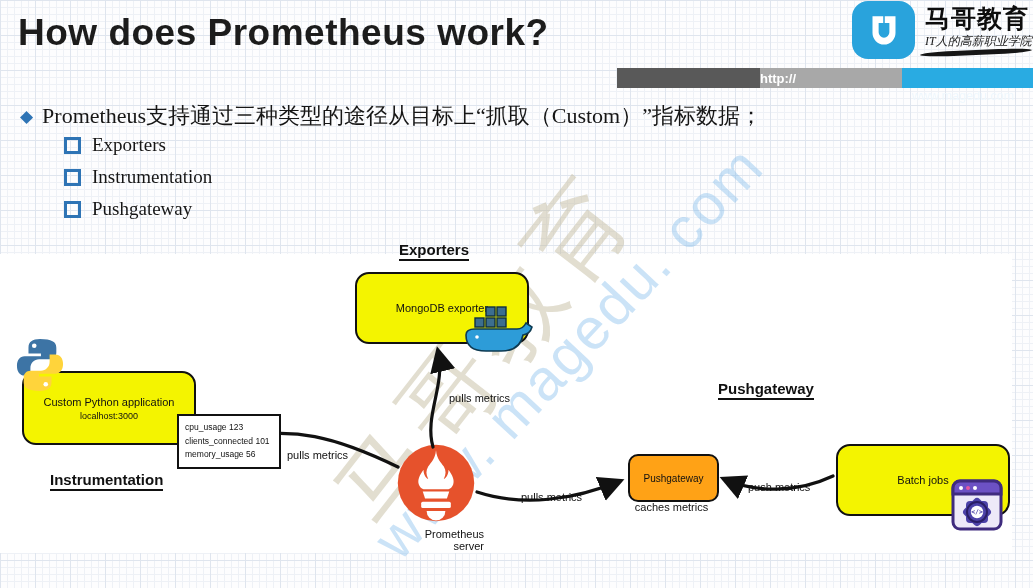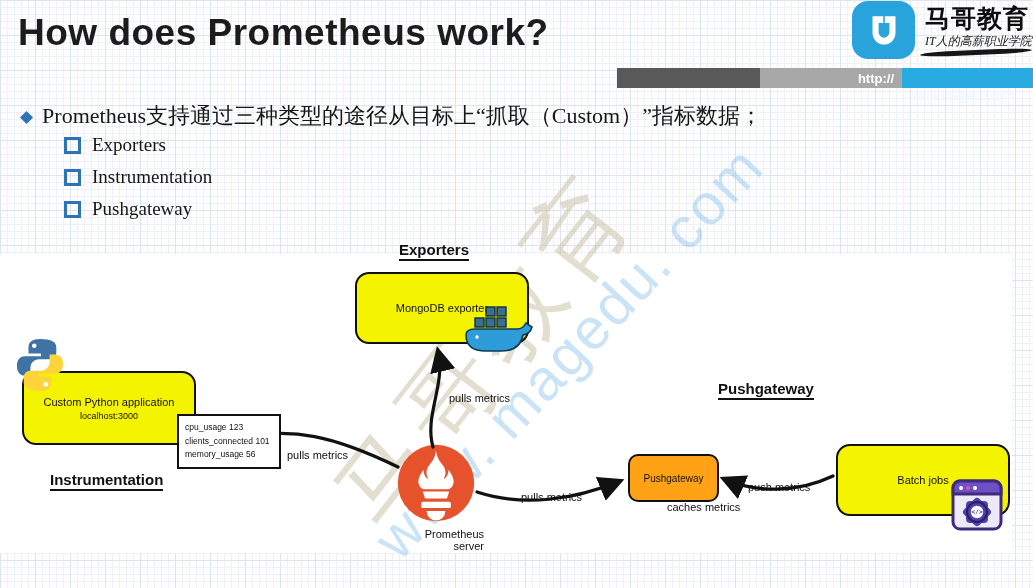--- a/index.html
+++ b/index.html
@@ -17,21 +17,21 @@
   .abs{position:absolute;}
   
   .title{left:18px;top:12px;font-size:37px;color:#1c1c1c;letter-spacing:.5px;font-weight:bold;}
   .logo-box{left:852px;top:1px;width:63px;height:58px;background:#29a3dc;border-radius:16px;
     display:flex;align-items:center;justify-content:center;}
   .brand-name{left:925px;top:2px;font-size:25px;font-weight:bold;color:#0d0d0d;letter-spacing:1px;}
   .brand-tag{left:925px;top:33px;font-size:12px;color:#1a1a1a;font-family:"Liberation Serif",serif;font-style:italic;}
   .swoosh{left:920px;top:50px;width:112px;height:5px;background:#161616;border-radius:60%/100%;transform:rotate(-2.5deg);}
   .bar{top:68px;height:20px;display:flex;align-items:center;}
   .bar-dark{left:617px;width:143px;background:#595959;}
-  .bar-mid{left:760px;width:142px;background:#a8a8a8;justify-content:flex-end;}
+  .bar-mid{left:760px;width:142px;background:#a8a8a8;}
   .bar-mid span{color:#fff;font-weight:bold;font-size:13px;padding-right:8px;}
   .bar-blue{left:902px;width:131px;background:#29abe2;}
   .bar-blue span{color:#eef7fd;font-size:12.5px;padding-left:10px;margin-top:35px;}
   
   .bullet-main{left:20px;top:101px;font-family:"Liberation Serif","DejaVu Serif",serif;
     font-size:22px;color:#161616;display:flex;align-items:center;white-space:nowrap;}
   .diamond{color:#2e74b5;font-size:17px;margin-right:9px;font-family:"DejaVu Sans",sans-serif;}
   .sub{left:64px;font-family:"Liberation Serif","DejaVu Serif",serif;font-size:19px;color:#161616;
     display:flex;align-items:center;}
   .sqb{width:11px;height:11px;border:3.5px solid #2e74b5;margin-right:11px;flex:0 0 auto;}
@@ -142,21 +142,21 @@
     <path fill="#fff" d="M50 8 C49 19 44 23 40 29 C37 34 37 39 40 45 C36 43 34 38 34 33 C29 40 26 46 28 52 C29 55 31 57 34 58 L66 58 C69 57 71 55 72 52 C74 46 71 40 66 33 C66 38 64 43 60 45 C63 39 63 34 60 29 C56 23 51 19 50 8 Z"></path>
     <path fill="#fff" d="M33 61 L67 61 L64 70 L36 70 Z"></path>
     <rect x="31" y="74" width="38" height="8" rx="2" fill="#fff"></rect>
     <path fill="#fff" d="M38 86 h24 a12 12 0 0 1 -24 0 z"></path>
   </svg>
   <div class="abs dg cap" style="left:394px;top:528px;width:90px;text-align:right;">Prometheus server</div>
 
   <div class="abs dg obox" style="left:628px;top:454px;width:87px;height:44px;">
     <span>Pushgateway</span>
   </div>
-  <div class="abs dg cap" style="left:628px;top:501px;width:87px;margin-left:39px;">caches metrics</div>
+  <div class="abs dg cap" style="left:628px;top:501px;width:87px;text-align:center;">caches metrics</div>
 
   <div class="abs dg ybox" style="left:836px;top:444px;width:170px;height:68px;">
     <span>Batch jobs</span>
   </div>
   <svg class="abs" style="left:951px;top:479px;z-index:3;" width="52" height="52" viewBox="0 0 52 52">
     <rect x="2" y="2" width="48" height="48" rx="7" fill="#ede9f8" stroke="#3f2b7e" stroke-width="3"></rect>
     <path d="M2 9 a7 7 0 0 1 7 -7 h34 a7 7 0 0 1 7 7 v6 H2 z" fill="#6c51c4" stroke="#3f2b7e" stroke-width="3"></path>
     <circle cx="10" cy="9" r="2" fill="#ffffff"></circle>
     <circle cx="17" cy="9" r="2" fill="#e557a0"></circle>
     <circle cx="24" cy="9" r="2" fill="#ffffff"></circle>

